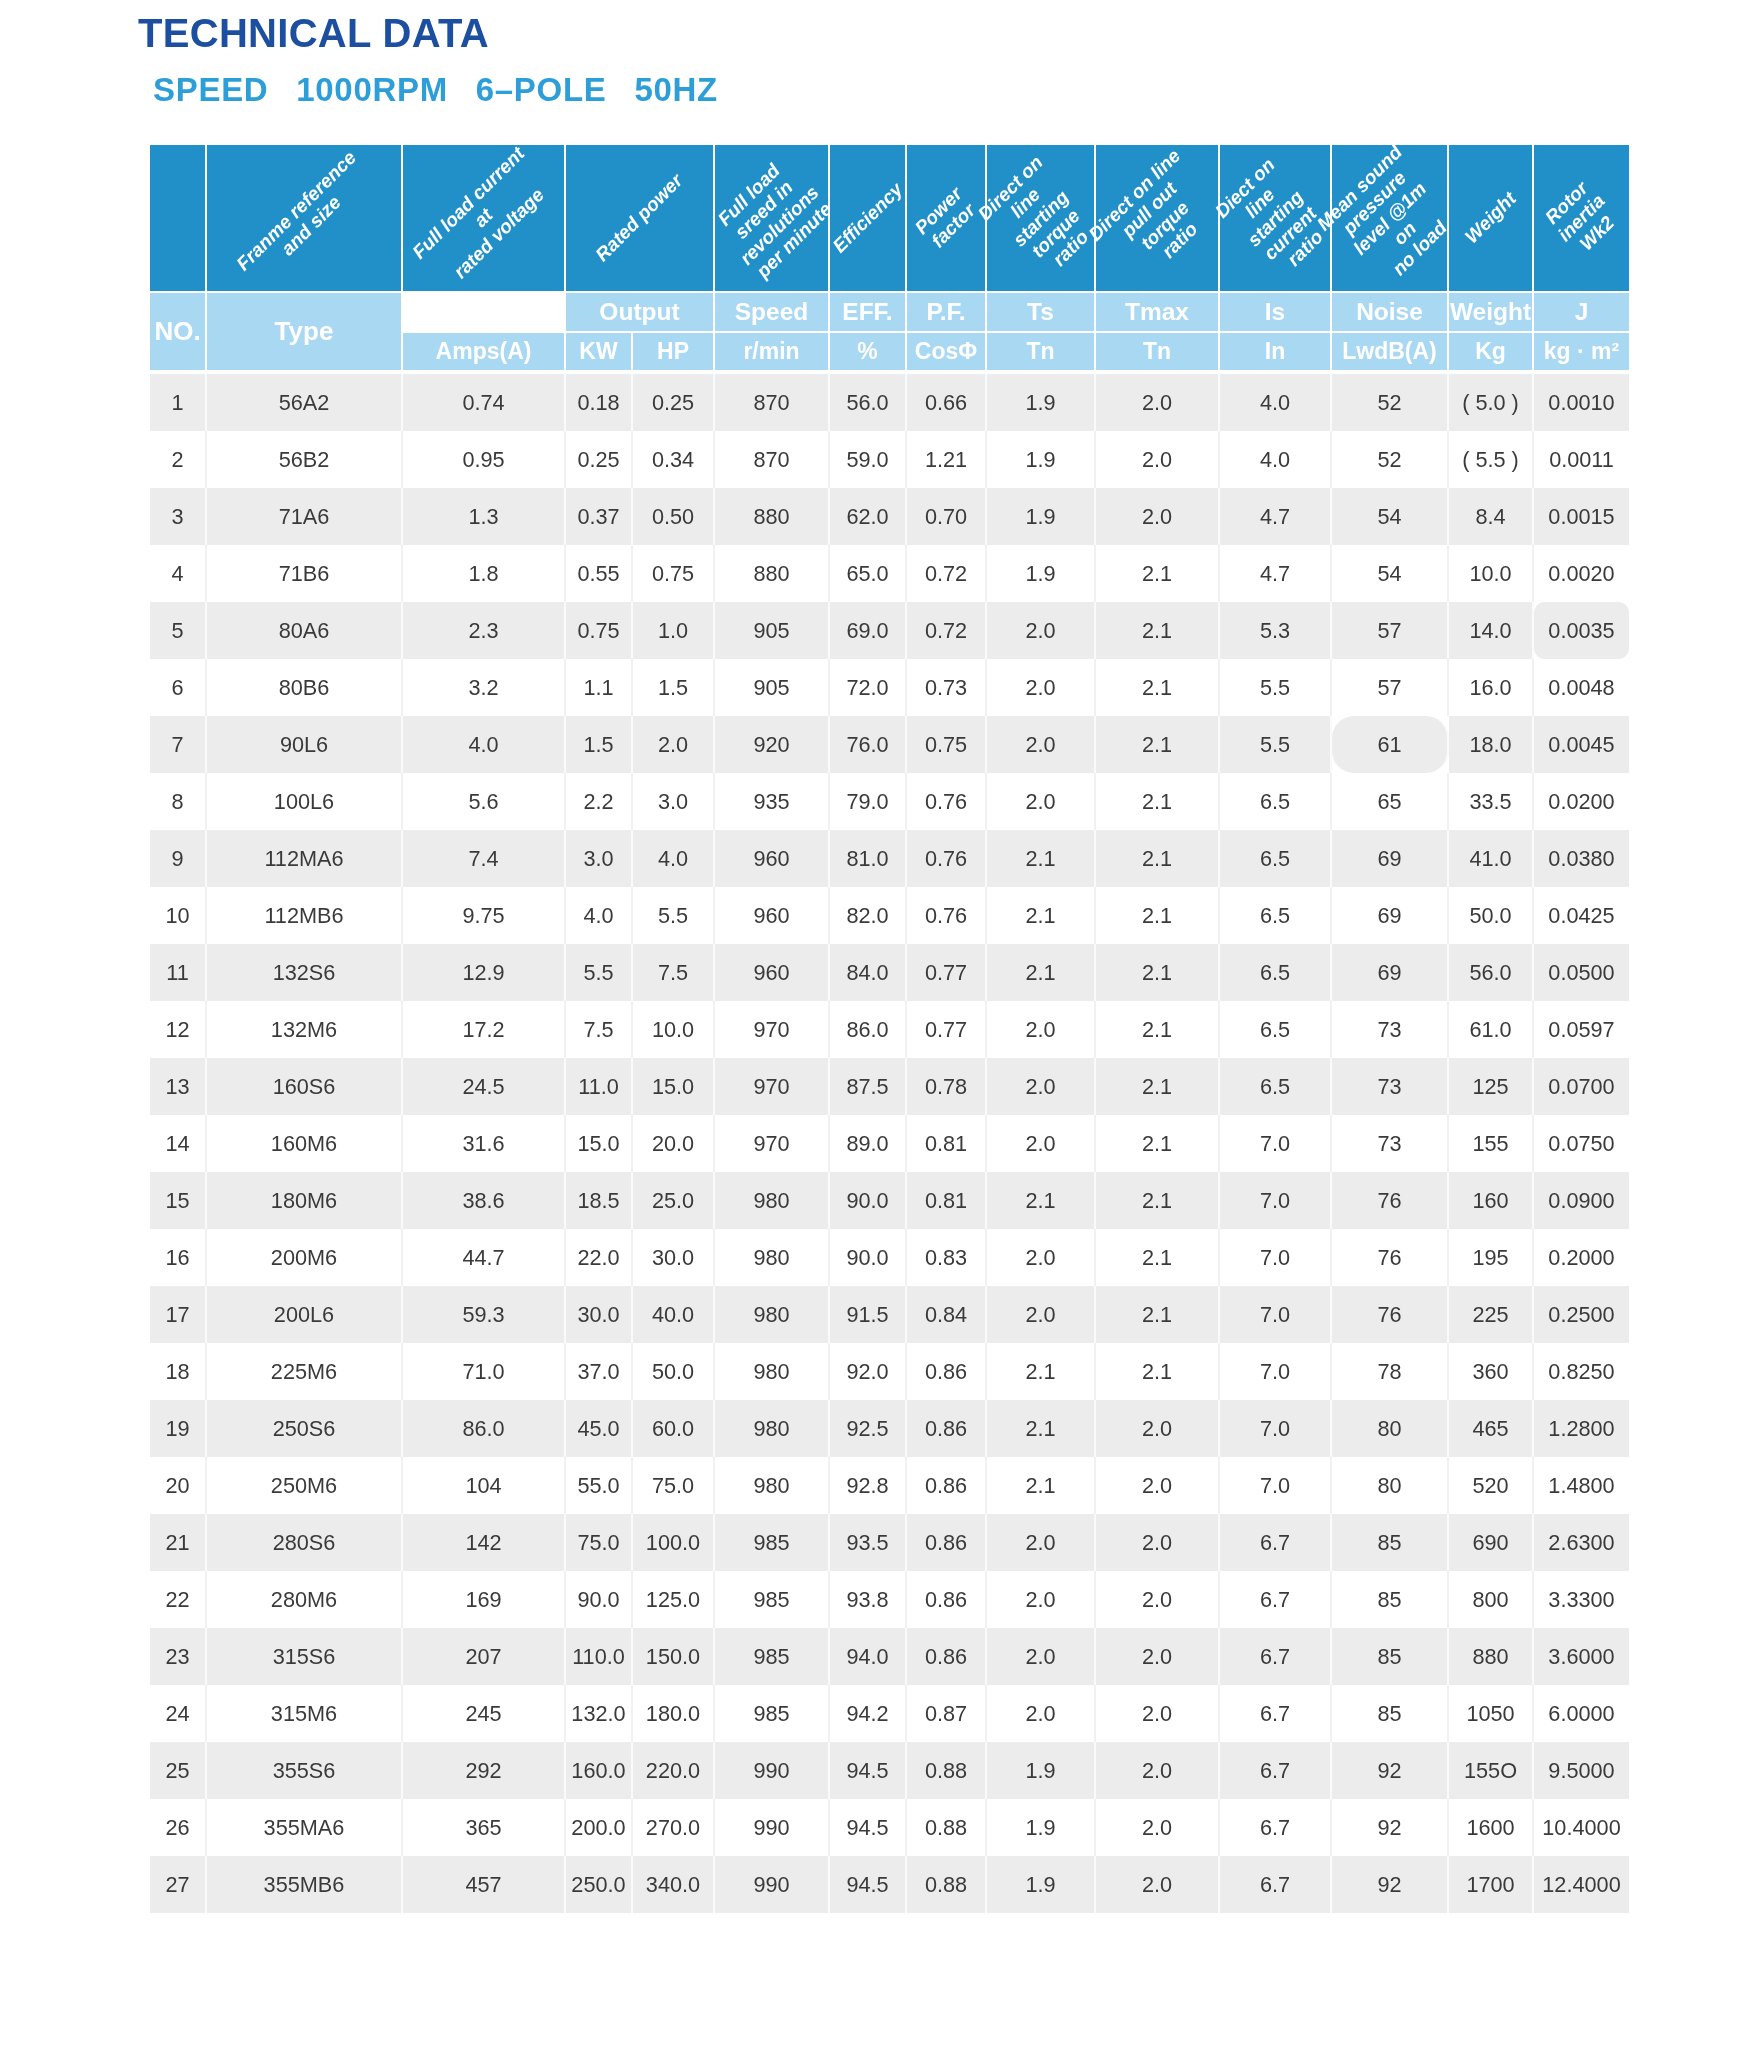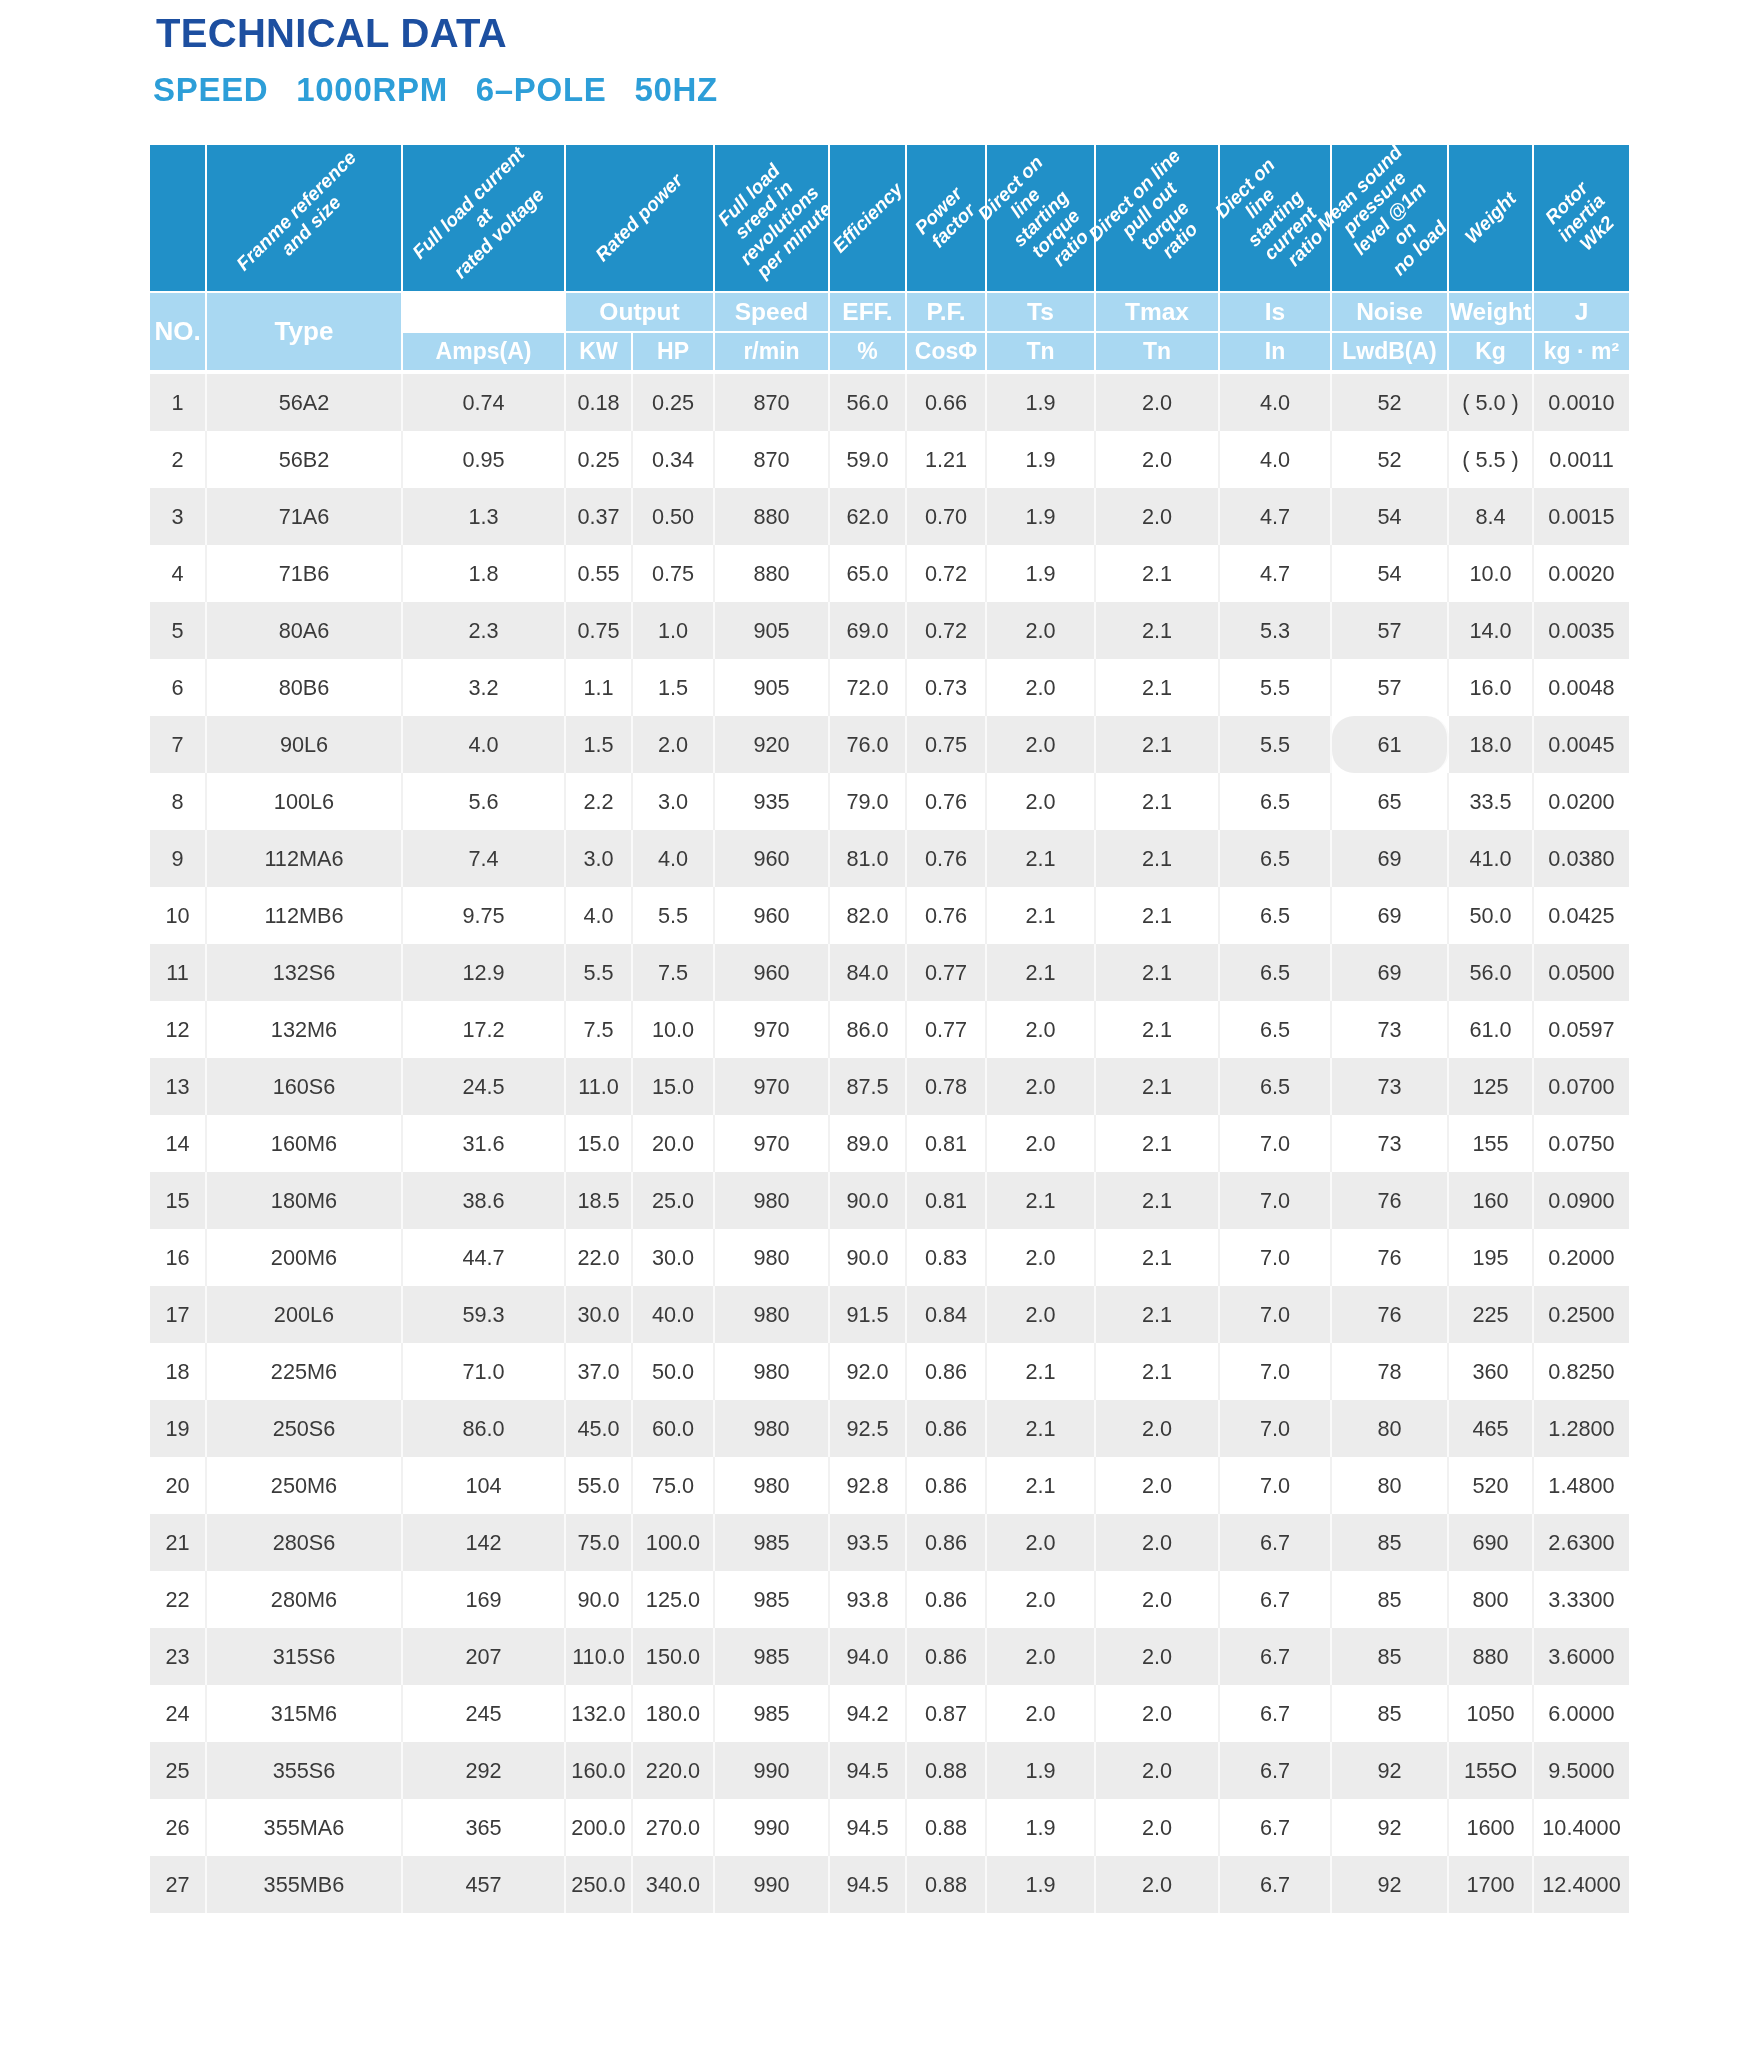--- a/index.html
+++ b/index.html
@@ -2,21 +2,21 @@
 <html style="font-size:11.2px"><head>
 <meta charset="utf-8">
 <style>
   html,body { margin:0; padding:0; }
   body {
     width:1758px; height:2066px; background:#ffffff; position:relative;
     font-family:"Liberation Sans", sans-serif;
     -webkit-font-smoothing:antialiased;
   }
   .page-title {
-    position:absolute; left:156px; top:11.2px;
+    position:absolute; left:138px; top:11.2px;
     font-size:40px; font-weight:bold; color:#1d4fa0; letter-spacing:0.3px;
   }
   .page-subtitle {
     position:absolute; left:153px; top:71px;
     font-size:33px; font-weight:bold; color:#2d9ed8;
     letter-spacing:0.7px; word-spacing:18px;
   }
   .tbl {
     position:absolute; left:150px; top:145px;
     display:grid;
@@ -195,21 +195,21 @@
     <div class="dc row-odd" style="grid-area: 8 / 4 / auto / span 1;">0.75</div>
     <div class="dc row-odd" style="grid-area: 8 / 5 / auto / span 1;">1.0</div>
     <div class="dc row-odd" style="grid-area: 8 / 6 / auto / span 1;">905</div>
     <div class="dc row-odd" style="grid-area: 8 / 7 / auto / span 1;">69.0</div>
     <div class="dc row-odd" style="grid-area: 8 / 8 / auto / span 1;">0.72</div>
     <div class="dc row-odd" style="grid-area: 8 / 9 / auto / span 1;">2.0</div>
     <div class="dc row-odd" style="grid-area: 8 / 10 / auto / span 1;">2.1</div>
     <div class="dc row-odd" style="grid-area: 8 / 11 / auto / span 1;">5.3</div>
     <div class="dc row-odd" style="grid-area: 8 / 12 / auto / span 1;">57</div>
     <div class="dc row-odd" style="grid-area: 8 / 13 / auto / span 1;">14.0</div>
-    <div class="dc row-odd" style="grid-area: 8 / 14 / auto / span 1; border-right: none;">0.0035</div>
+    <div class="dc row-odd" style="grid-area: 8 / 14 / auto / span 1; border-right: none; border-radius: 11px;">0.0035</div>
     <div class="dc row-even" style="grid-area: 9 / 1 / auto / span 1;">6</div>
     <div class="dc row-even" style="grid-area: 9 / 2 / auto / span 1;">80B6</div>
     <div class="dc row-even" style="grid-area: 9 / 3 / auto / span 1;">3.2</div>
     <div class="dc row-even" style="grid-area: 9 / 4 / auto / span 1;">1.1</div>
     <div class="dc row-even" style="grid-area: 9 / 5 / auto / span 1;">1.5</div>
     <div class="dc row-even" style="grid-area: 9 / 6 / auto / span 1;">905</div>
     <div class="dc row-even" style="grid-area: 9 / 7 / auto / span 1;">72.0</div>
     <div class="dc row-even" style="grid-area: 9 / 8 / auto / span 1;">0.73</div>
     <div class="dc row-even" style="grid-area: 9 / 9 / auto / span 1;">2.0</div>
     <div class="dc row-even" style="grid-area: 9 / 10 / auto / span 1;">2.1</div>

